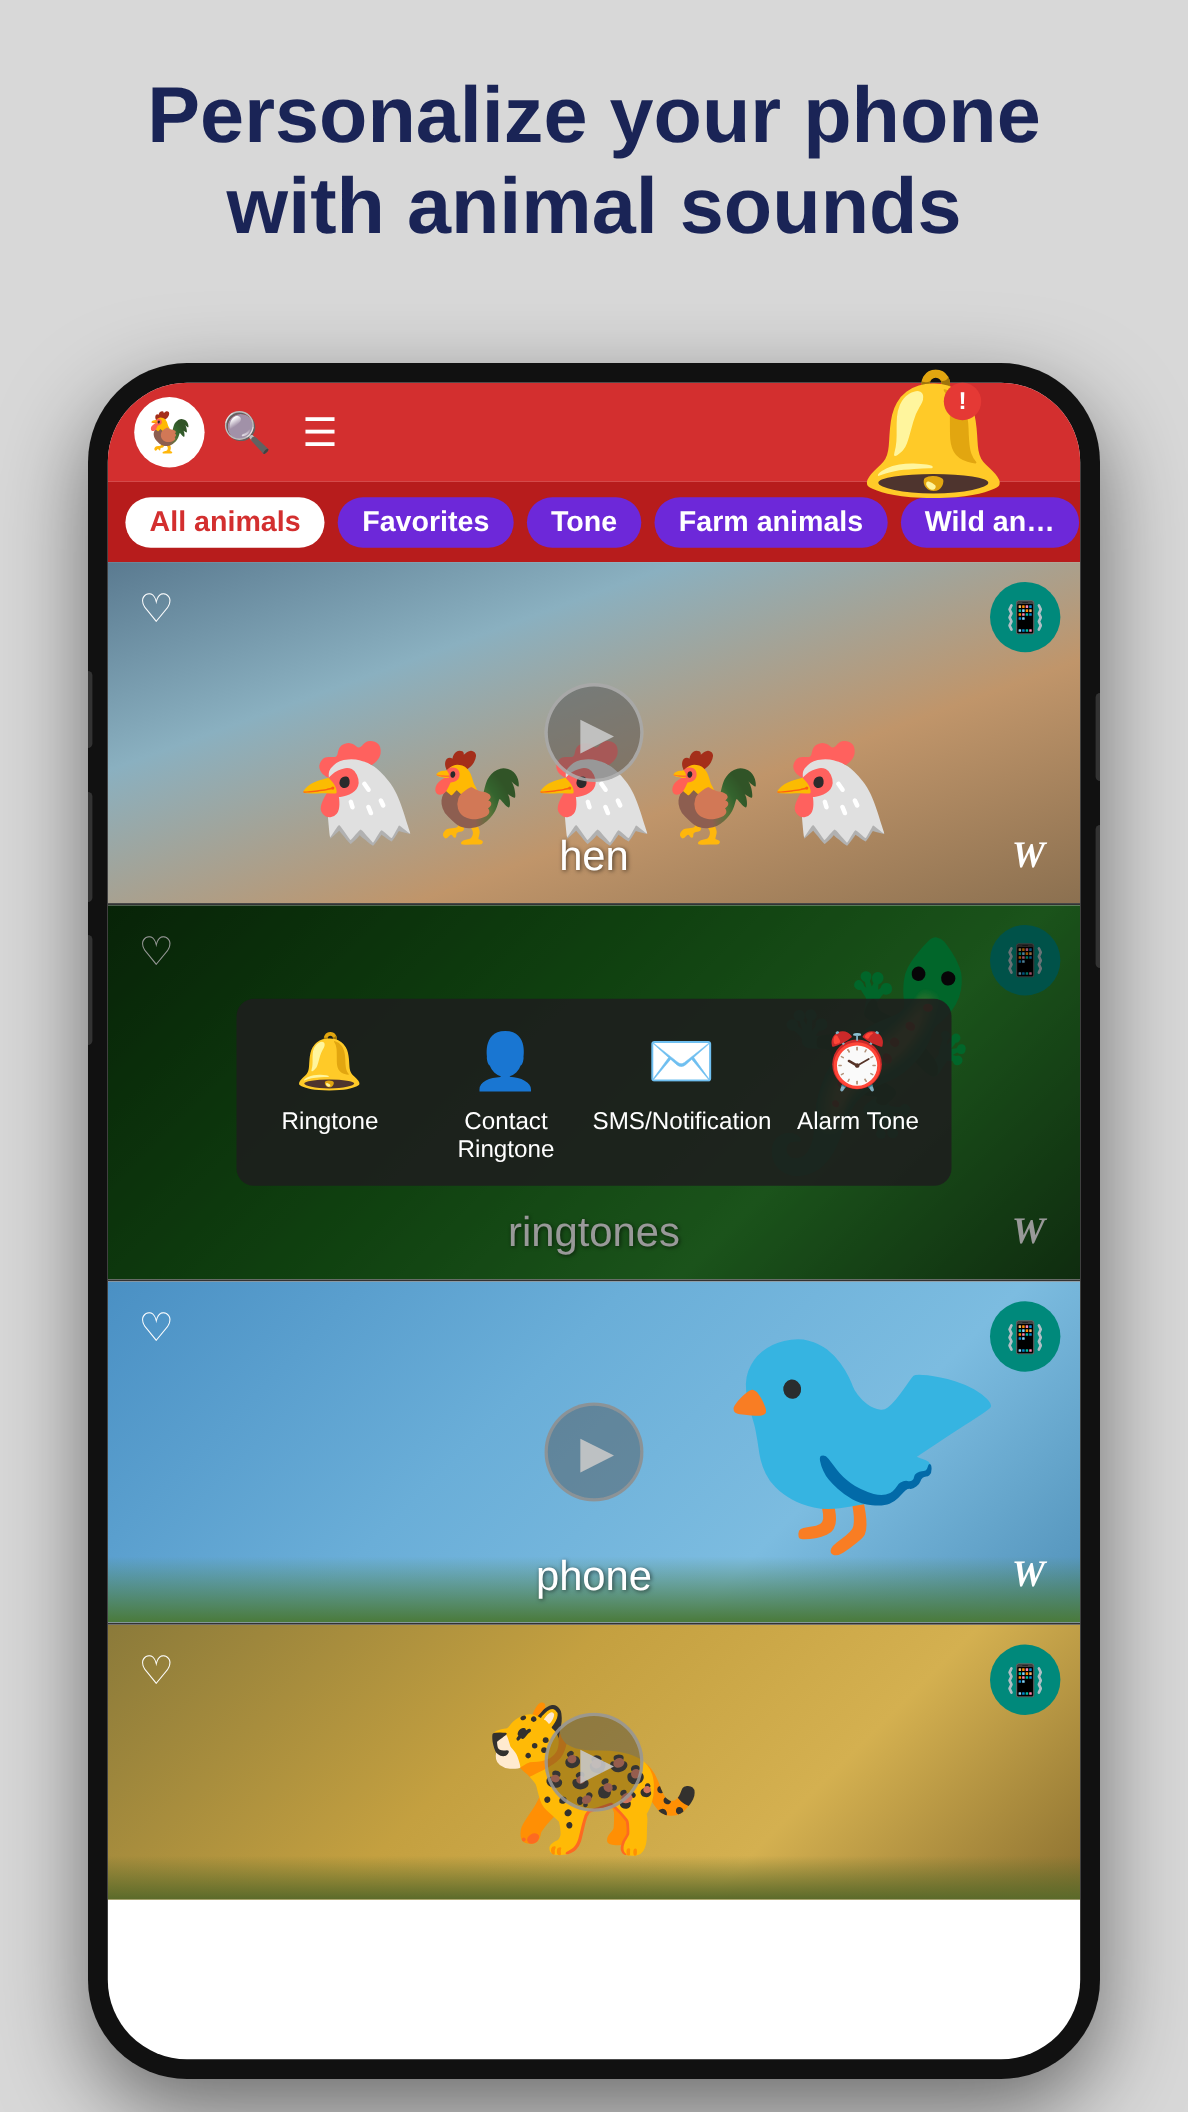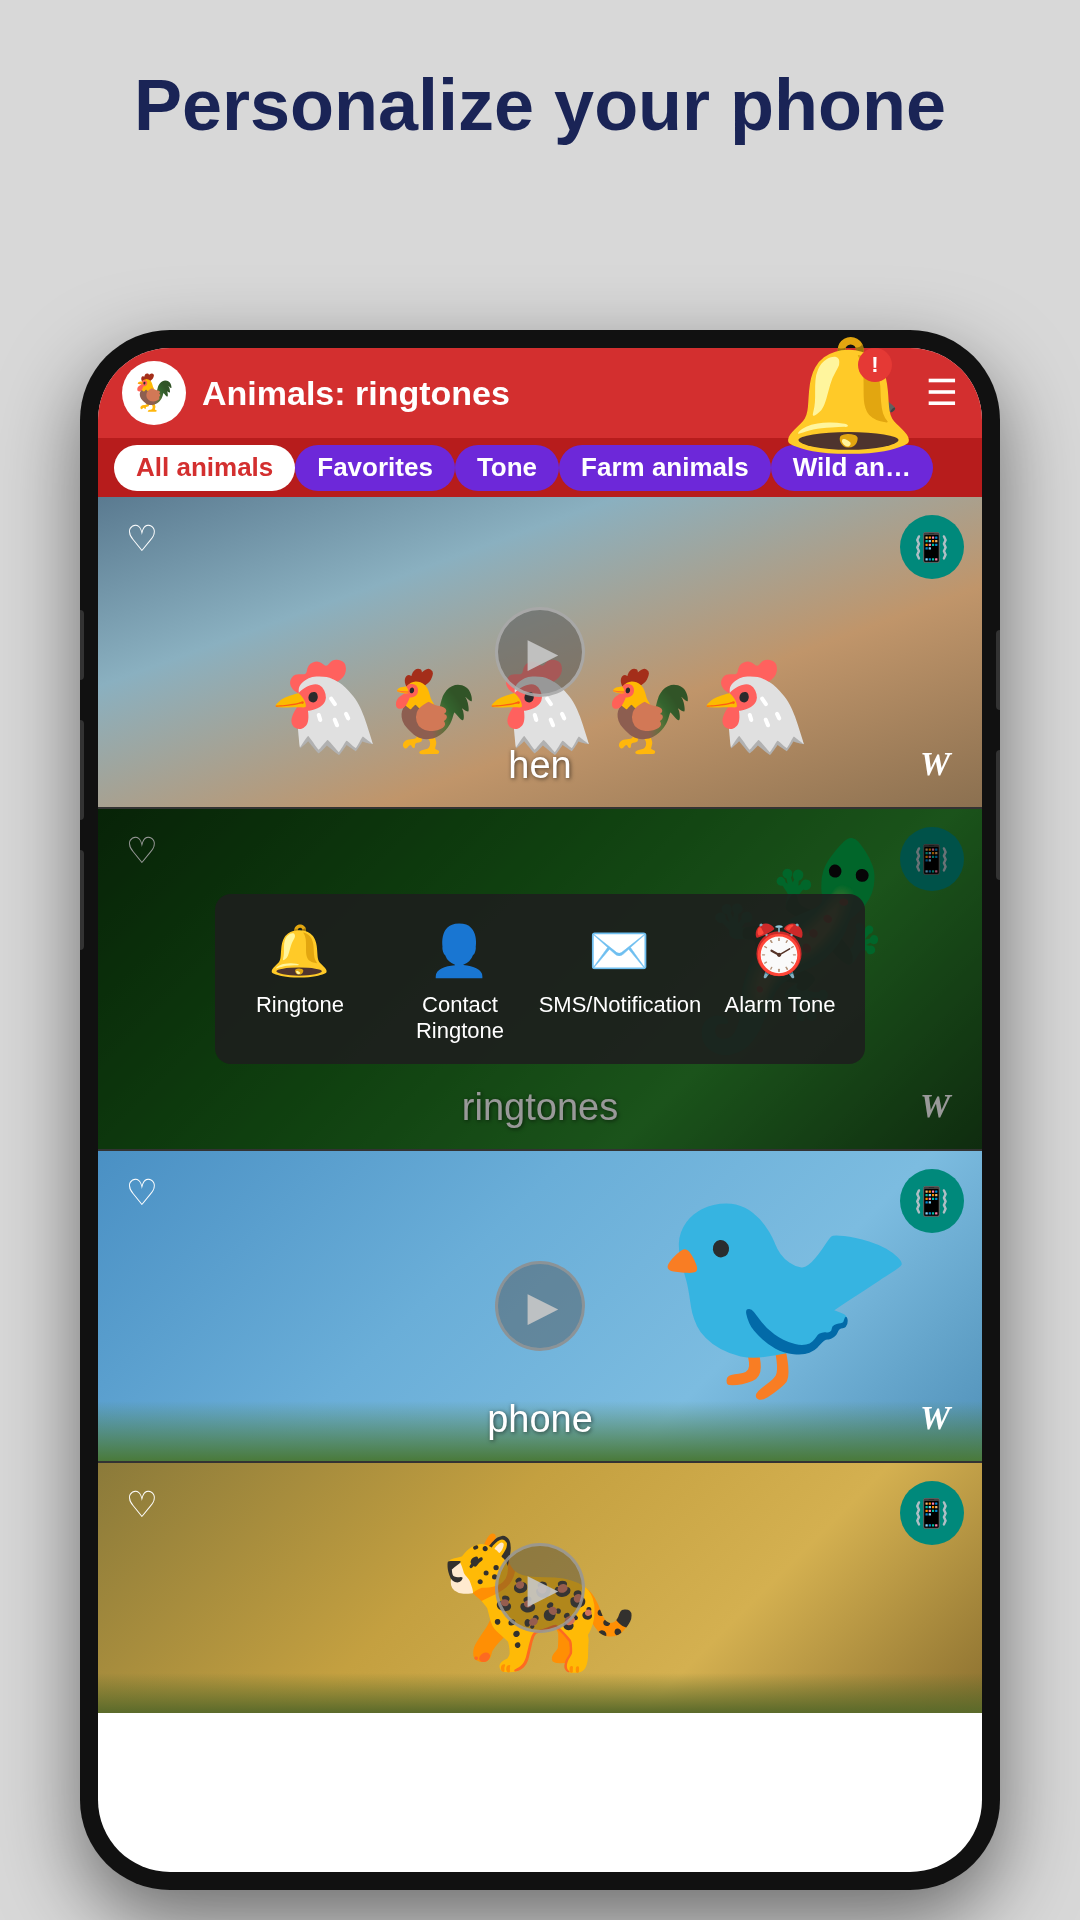--- a/index.html
+++ b/index.html
@@ -136,24 +136,25 @@
       align-items: center;
     }
     .header-icon {
       color: white;
       font-size: 36px;
     }
 
     
     .category-tabs {
       background: #b71c1c;
-      height: 59px;
+      height: 73px;
       display: flex;
       align-items: center;
       padding: 0 16px;
+      gap: 12px;
       overflow: hidden;
     }
     .tab {
       height: 46px;
       padding: 0 22px;
       border-radius: 24px;
       display: flex;
       align-items: center;
       font-size: 26px;
       font-weight: 600;
@@ -327,20 +328,21 @@
       font-weight: bold;
     }
   </style>
 </head>
 <body>
 
 <div class="bg"></div>
 
 <div class="hero-text">
   <span>Personalize your phone</span><br>
+  <span>with animal sounds</span>
 </div>
 
 <div class="phone-frame">
   <div class="side-btn-right"></div>
   <div class="side-btn-right2"></div>
   <div class="side-btn-left"></div>
   <div class="side-btn-left2"></div>
   <div class="side-btn-left3"></div>
 
   <div class="notification-bell">
@@ -351,21 +353,20 @@
       </div>
     </div>
   </div>
 
   <div class="phone-screen">
 
     <div class="app-header">
       <div class="app-logo">
         <span>🐓</span>
       </div>
-      <div class="app-title">Animals: ringtones</div>
       <div class="header-icons">
         <span class="header-icon">🔍</span>
         <span class="header-icon">☰</span>
       </div>
     </div>
 
     <div class="category-tabs">
       <div class="tab tab-active">
         <span>All animals</span>
       </div>

